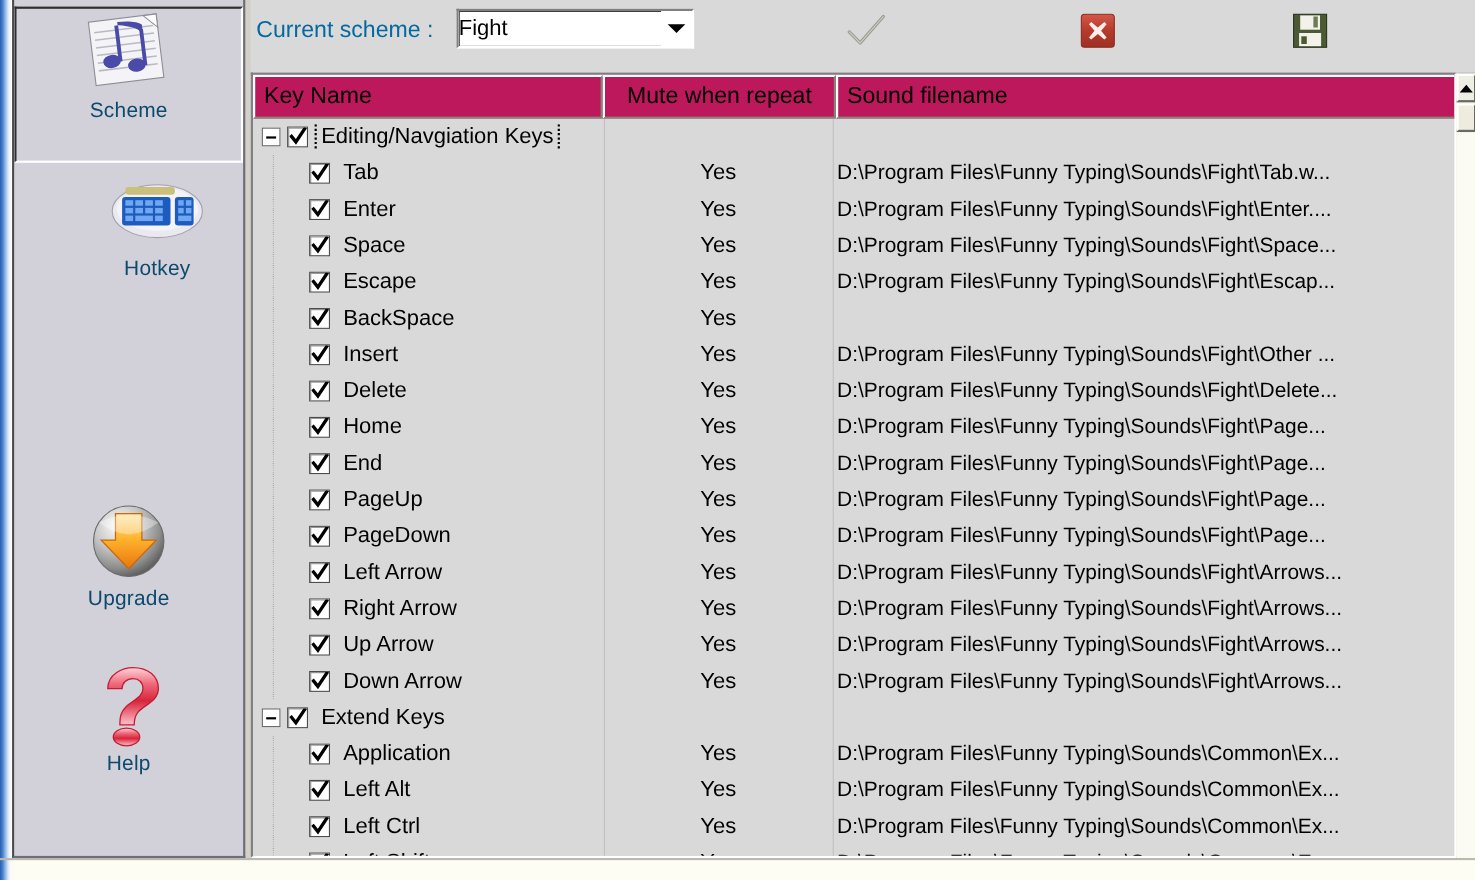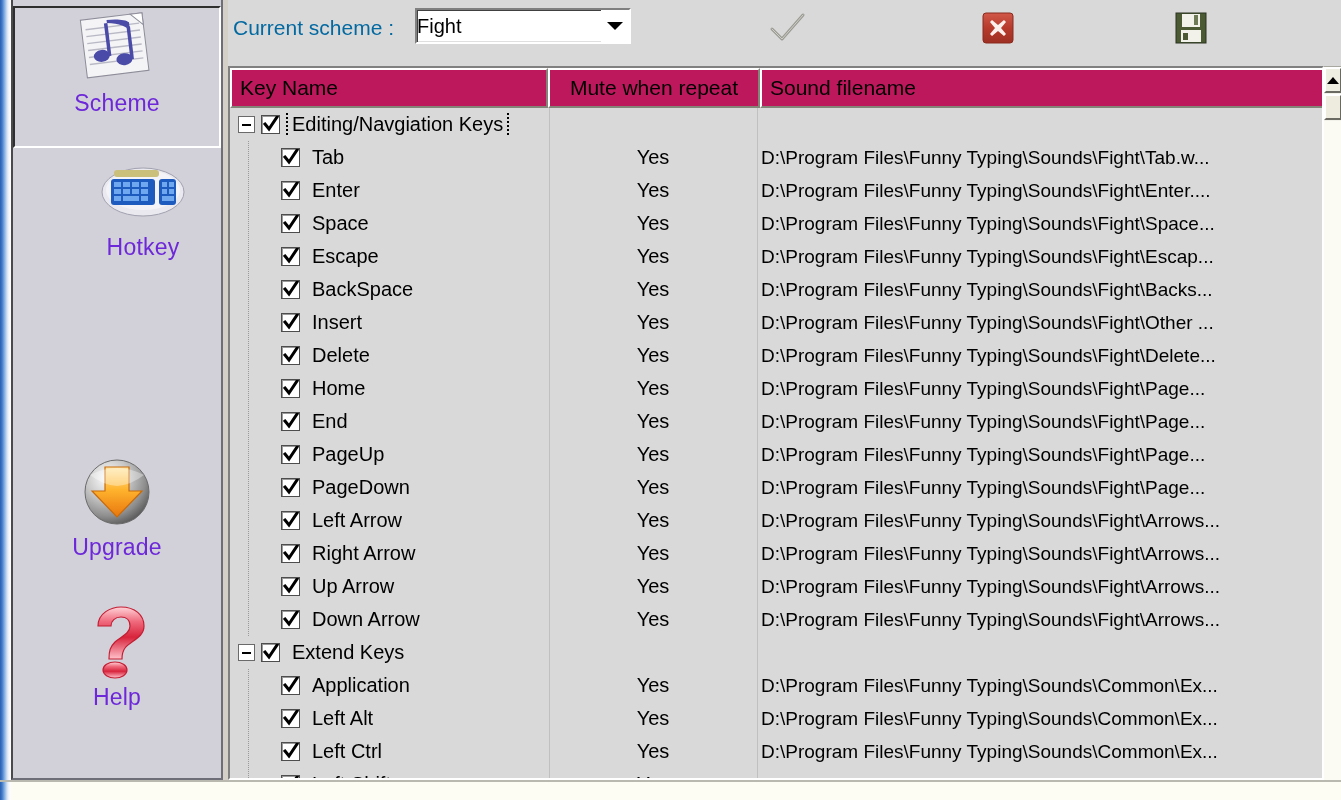--- a/index.html
+++ b/index.html
@@ -62,22 +62,22 @@
     border-left-color: #2f2f2f;
     border-right-color: #ffffff;
     border-bottom-color: #ffffff;
     background: #d2d0d8;
   }
   .side-icon {
     width: 86px; height: 80px;
     display: flex; align-items: center; justify-content: center;
   }
   .side-label {
-    font-size: 23px;
-    color: #6d28d9;
+    font-size: 19px;
+    color: #0c4a6e;
     margin-top: 2px;
     letter-spacing: 0.2px;
     font-family: "Liberation Sans", sans-serif;
   }
 
   
   .content {
     position: absolute;
     left: 228px; top: 0;
     width: 1113px; height: 800px;
@@ -553,21 +553,20 @@
             <div class="row">
               <div class="cell-key indent-child">
                 <div class="cb">
                   <svg width="16" height="18" viewBox="0 0 16 18">
   <path d="M2 8 L6 13 L14 1" fill="none" stroke="#000" stroke-width="3" stroke-linecap="square"></path>
 </svg>
                 </div>
                 <span class="key-label">BackSpace</span>
               </div>
               <div class="cell-mute">Yes</div>
-              <div class="cell-file">D:\Program Files\Funny Typing\Sounds\Fight\Backs...</div>
             </div>
             <div class="row">
               <div class="cell-key indent-child">
                 <div class="cb">
                   <svg width="16" height="18" viewBox="0 0 16 18">
   <path d="M2 8 L6 13 L14 1" fill="none" stroke="#000" stroke-width="3" stroke-linecap="square"></path>
 </svg>
                 </div>
                 <span class="key-label">Insert</span>
               </div>

